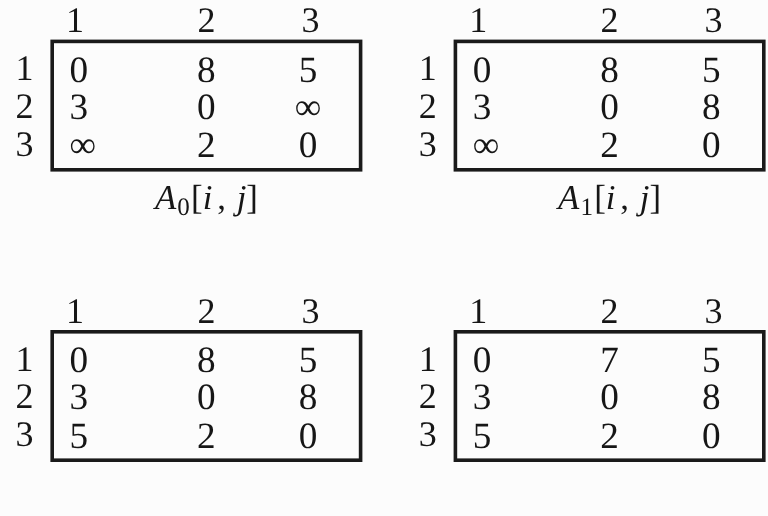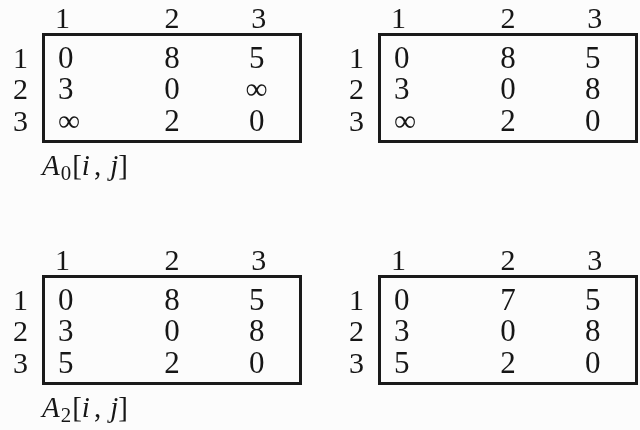--- a/index.html
+++ b/index.html
@@ -68,20 +68,21 @@
     font-size: 31px;
   }
   .cell { line-height: 31px; }
 
   .a1 { justify-self: start; padding-left: 13px; }
   .a2 { justify-self: center; }
   .a3 { justify-self: center; }
 
   .cap {
     grid-area: cap;
+    text-align: center;
     padding-top: 8px;
     font-size: 29px;
     line-height: 1;
   }
   .it { font-style: italic; }
   .sub {
     font-size: 0.72em;
     font-style: normal;
     line-height: 0;
     vertical-align: -0.22em;
@@ -134,20 +135,21 @@
       <span class="cell a1">0</span>
       <span class="cell a2">8</span>
       <span class="cell a3">5</span>
       <span class="cell a1">3</span>
       <span class="cell a2">0</span>
       <span class="cell a3">8</span>
       <span class="cell a1">∞</span>
       <span class="cell a2">2</span>
       <span class="cell a3">0</span>
     </div>
+    <div class="cap"><span class="it">A</span><sub class="sub">1</sub><span>[</span><span class="it">i</span><span class="comma">,</span><span class="it">j</span><span>]</span></div>
   </div>
 
   <div class="fig">
     <div class="colh">
       <span class="hnum a1">1</span>
       <span class="hnum a2">2</span>
       <span class="hnum a3">3</span>
     </div>
     <div class="rowh">
       <span class="hnum">1</span>
@@ -158,21 +160,20 @@
       <span class="cell a1">0</span>
       <span class="cell a2">8</span>
       <span class="cell a3">5</span>
       <span class="cell a1">3</span>
       <span class="cell a2">0</span>
       <span class="cell a3">8</span>
       <span class="cell a1">5</span>
       <span class="cell a2">2</span>
       <span class="cell a3">0</span>
     </div>
-    <div class="cap"><span class="it">A</span><sub class="sub">2</sub><span>[</span><span class="it">i</span><span class="comma">,</span><span class="it">j</span><span>]</span></div>
   </div>
 
   <div class="fig right">
     <div class="colh">
       <span class="hnum a1">1</span>
       <span class="hnum a2">2</span>
       <span class="hnum a3">3</span>
     </div>
     <div class="rowh">
       <span class="hnum">1</span>

